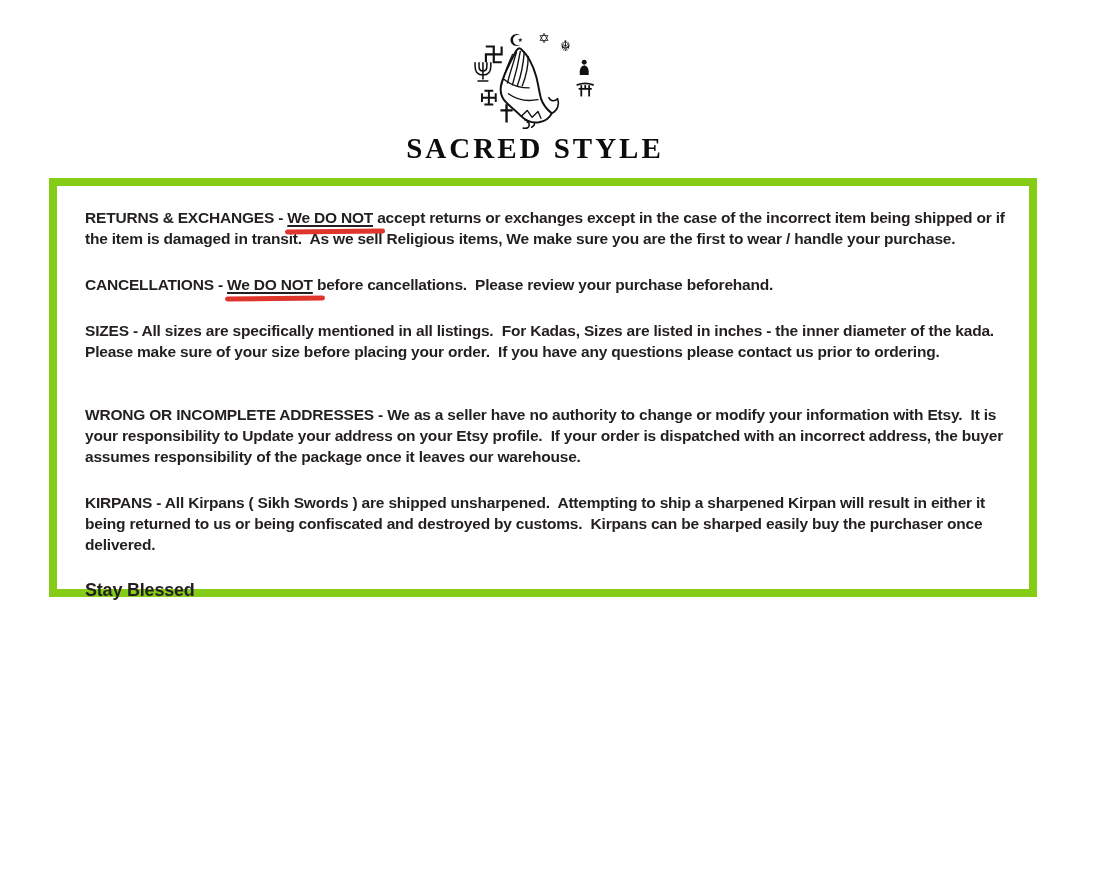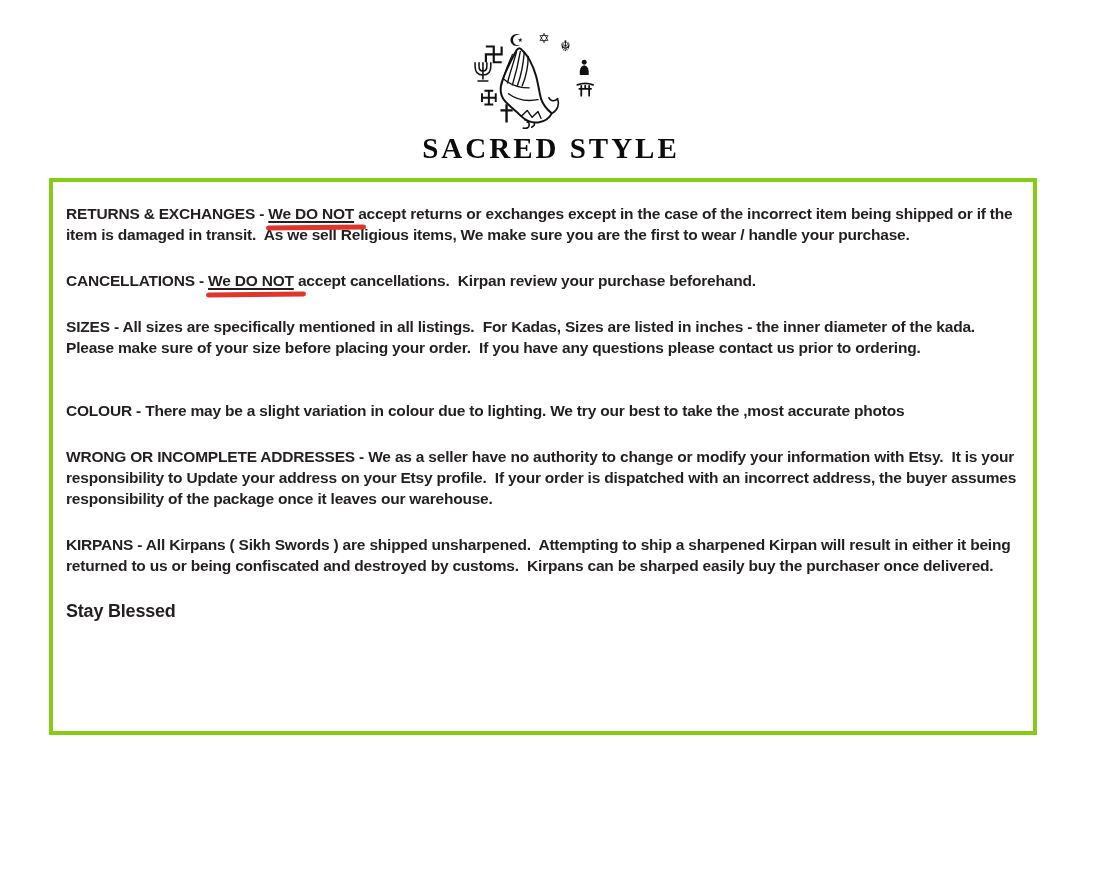--- a/index.html
+++ b/index.html
@@ -20,42 +20,42 @@
   .logo-art {
     position: absolute;
     left: 458px;
     top: 18px;
     width: 162px;
     height: 118px;
   }
   .brand-name {
     position: absolute;
     top: 132px;
-    left: 16px;
+    left: 0;
     width: 1070px;
     text-align: center;
     font-family: "Liberation Serif", "DejaVu Serif", serif;
     font-size: 29px;
     font-weight: 600;
     letter-spacing: 3px;
     color: #0c0c0c;
     white-space: nowrap;
   }
 
   
   .policy-box {
     position: absolute;
     left: 49px;
     top: 178px;
     width: 988px;
-    height: 557px;
+    height: 419px;
     box-sizing: border-box;
-    border: 4px solid #84cc16;
+    border: 8px solid #84cc16;
     background: #ffffff;
-    padding: 21px 14px 0 13px;
+    padding: 21px 14px 0 28px;
   }
   .para {
     margin: 0 0 25px 0;
     font-size: 15.5px;
     line-height: 21px;
     font-weight: 700;
     letter-spacing: -0.2px;
     color: #231f20;
     white-space: pre-wrap;
   }
@@ -138,25 +138,24 @@
       <path stroke-width="1.2" d="M53,37 C48,48 44,59 42,68"></path>
     </g>
   </svg>
 
   <div class="brand-name">SACRED STYLE</div>
 
   <div class="policy-box">
 
     <p class="para"><span>RETURNS &amp; EXCHANGES</span><span> - </span><span class="donot"><span>We DO NOT</span></span><span> accept returns or exchanges except in the case of the incorrect item being shipped or if the item is damaged in transit.  As we sell Religious items, We make sure you are the first to wear / handle your purchase.</span></p>
 
-    <p class="para"><span>CANCELLATIONS</span><span> - </span><span class="donot"><span>We DO NOT</span></span><span> accept cancellations.  Kirpan review your purchase beforehand.</span></p>
+    <p class="para"><span>CANCELLATIONS</span><span> - </span><span class="donot"><span>We DO NOT</span></span><span> before cancellations.  Please review your purchase beforehand.</span></p>
 
     <p class="para gap-lg"><span>SIZES</span><span> - </span><span>All sizes are specifically mentioned in all listings.  For Kadas, Sizes are listed in inches - the inner diameter of the kada.  Please make sure of your size before placing your order.  If you have any questions please contact us prior to ordering.</span></p>
 
-    <p class="para"><span>COLOUR</span><span> - </span><span>There may be a slight variation in colour due to lighting. We try our best to take the ,most accurate photos</span></p>
 
     <p class="para"><span>WRONG OR INCOMPLETE ADDRESSES</span><span> - </span><span>We as a seller have no authority to change or modify your information with Etsy.  It is your responsibility to Update your address on your Etsy profile.  If your order is dispatched with an incorrect address, the buyer assumes responsibility of the package once it leaves our warehouse.</span></p>
 
     <p class="para"><span>KIRPANS</span><span> - </span><span>All Kirpans ( Sikh Swords ) are shipped unsharpened.  Attempting to ship a sharpened Kirpan will result in either it being returned to us or being confiscated and destroyed by customs.  Kirpans can be sharped easily buy the purchaser once delivered.</span></p>
 
 
     <p class="para signoff">Stay Blessed</p>
 
   </div>
 </div>

